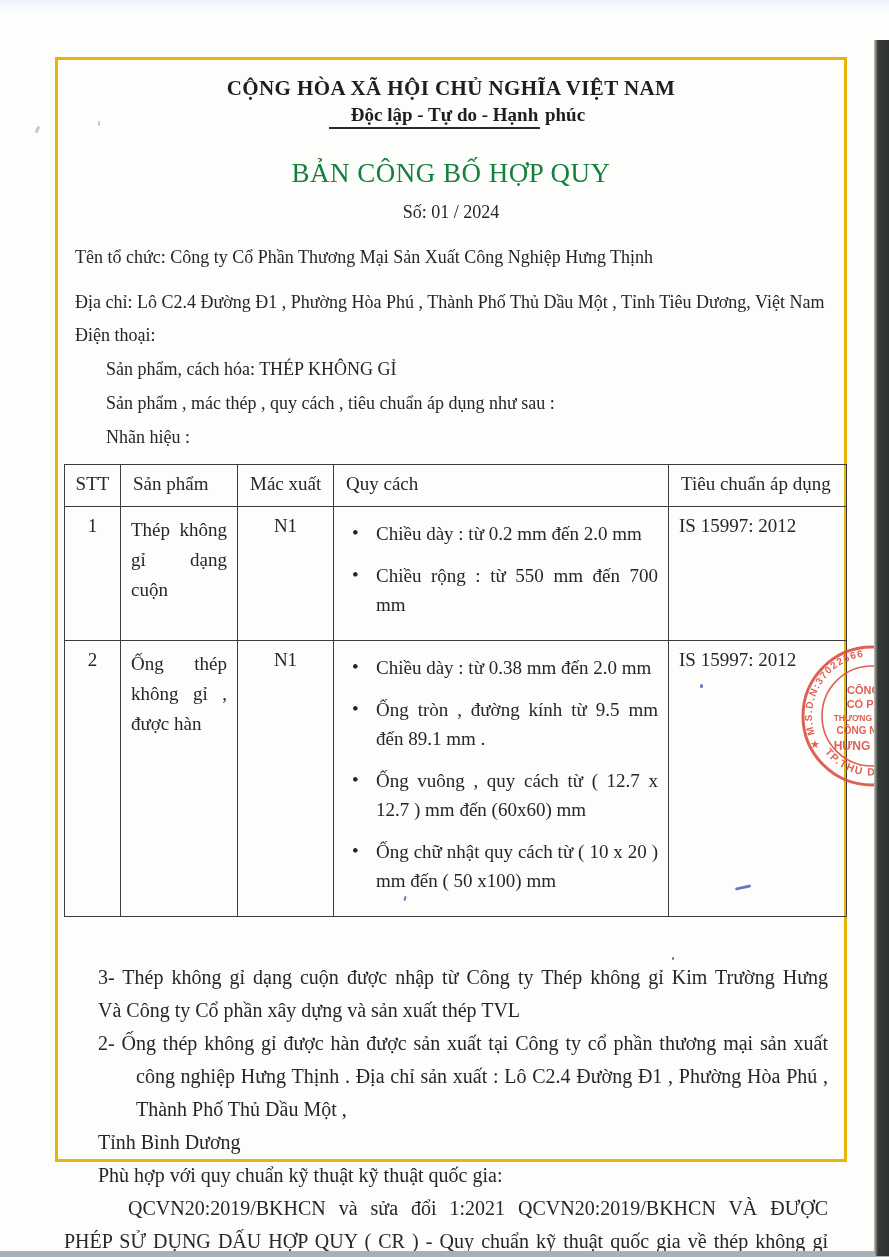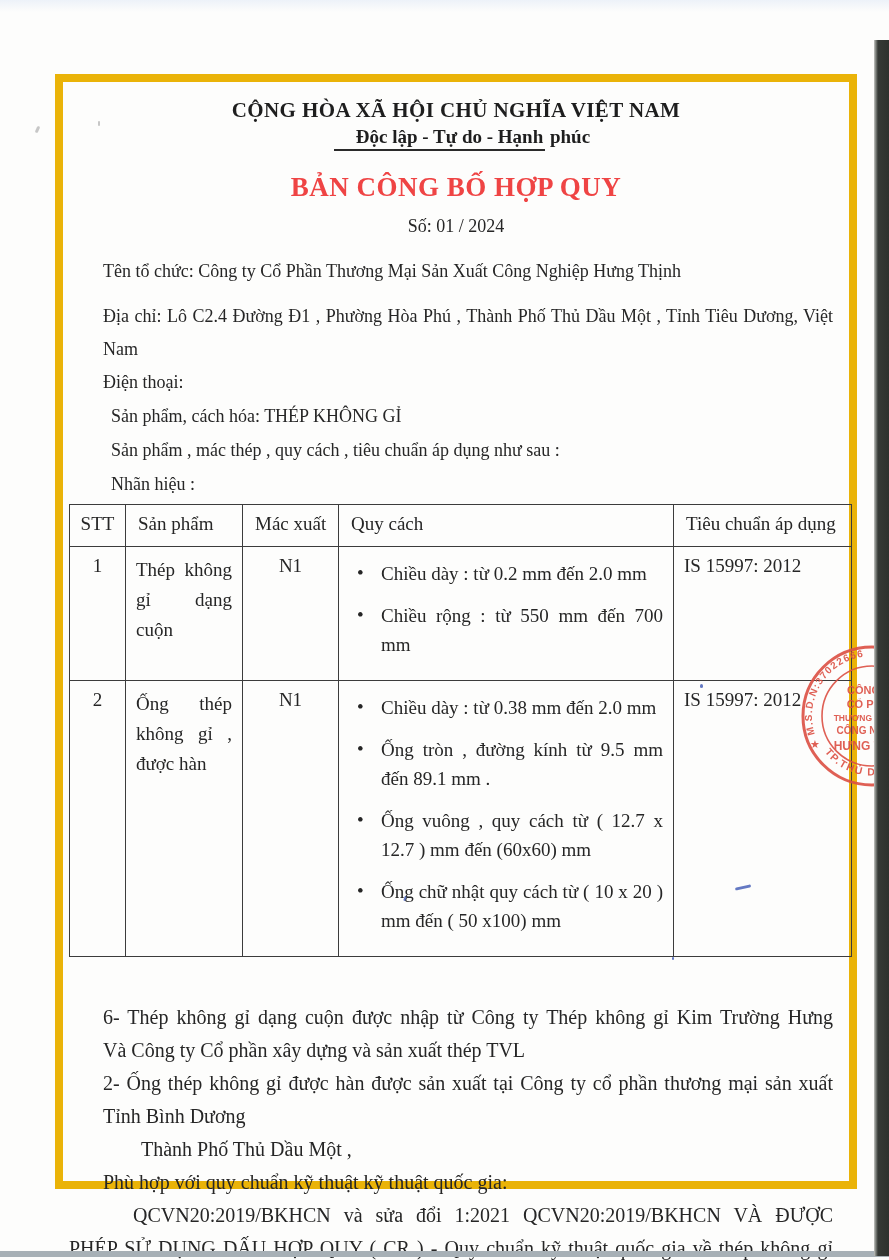--- a/index.html
+++ b/index.html
@@ -10,38 +10,38 @@
     color:#222;
   }
   .top-tint{position:absolute;left:0;top:0;width:100%;height:12px;
     background:linear-gradient(to bottom,#edf2f9,rgba(255,255,255,0));}
   
   .edge-strip{position:absolute;left:874px;top:40px;width:15px;height:1216px;
     background:linear-gradient(to right,#c8c8c6 0,#9b9e99 1px,#363a36 4px,#2e322e 100%);z-index:30;}
   .bottom-bar{position:absolute;left:0;top:1251px;width:889px;height:6px;background:#a7b0b6;z-index:25;}
 
   .border-box{
-    position:absolute;left:55px;top:74px;width:786px;height:1099px;
-    border:8px solid #eab308;background:transparent;z-index:5;
+    position:absolute;left:55px;top:57px;width:786px;height:1099px;
+    border:3px solid #eab308;background:transparent;z-index:5;
   }
   .inner{position:relative;width:100%;height:100%;}
 
   .c{text-align:center;}
   .republic{margin-top:16px;font-size:21px;font-weight:bold;letter-spacing:.4px;color:#1e1e1e;}
   .motto{margin-top:3px;font-size:19px;font-weight:bold;color:#1e1e1e;padding-left:12px;}
   .motto .ul{border-bottom:2.5px solid #2a2a2a;padding:0 2px 2px 22px;}
-  .doc-title{margin-top:24px;font-size:27px;font-weight:bold;letter-spacing:.5px;color:#ef4444;}
+  .doc-title{margin-top:32px;font-size:27px;font-weight:normal;letter-spacing:.5px;color:#15803d;}
   .doc-number{margin-top:7px;font-size:20px;}
 
   .body-text{font-size:18px;line-height:33px;color:#262626;}
-  .block-info{margin:12px 16px 0 40px;text-align:justify;}
+  .block-info{margin:12px 16px 0 17px;text-align:justify;}
   .block-info2{margin:1px 16px 0 48px;}
   .bold{font-weight:normal;}
 
-  table.spec{border-collapse:collapse;table-layout:fixed;margin:3px 0 0 6px;width:782px;padding-left:33px;}
+  table.spec{border-collapse:collapse;table-layout:fixed;margin:10px 0 0 6px;width:782px;padding-left:33px;}
   table.spec col.c1{width:56px;} table.spec col.c2{width:117px;}
   table.spec col.c3{width:96px;} table.spec col.c4{width:335px;}
   table.spec col.c5{width:178px;}
   table.spec td,table.spec th{
     border:1.5px solid #3c3c3c;vertical-align:top;
     font-size:19px;font-weight:normal;color:#262626;padding:8px 10px;
   }
   tr.h-row{height:42px;} tr.r1{height:96px;} tr.r2{height:230px;}
   th.stt,td.stt{text-align:center;padding-top:9px;}
   td.prod{text-align:justify;padding:10px 10px 0 12px;line-height:30px;}
@@ -132,25 +132,26 @@
                 <li>Ống vuông , quy cách từ ( 12.7 x 12.7 ) mm đến (60x60) mm</li>
                 <li>Ống chữ nhật quy cách từ ( 10 x 20 ) mm đến ( 50 x100) mm</li>
               </ul>
             </td>
             <td class="std">IS 15997: 2012</td>
           </tr>
         </tbody>
       </table>
 
       <div class="notes">
-        <div class="nline just">6-  Thép không gỉ dạng cuộn được nhập từ Công ty Thép không gỉ Kim Trường Hưng</div>
+        <div class="nline just">3-  Thép không gỉ dạng cuộn được nhập từ Công ty Thép không gỉ Kim Trường Hưng</div>
         <div class="nline">Và Công ty Cổ phần xây dựng và sản xuất thép TVL</div>
         <div class="nline just">2-  Ống thép không gỉ được hàn được sản xuất tại Công ty cổ phần thương mại sản xuất</div>
+        <div class="nline just indent">công nghiệp Hưng Thịnh . Địa chỉ sản xuất : Lô C2.4 Đường Đ1 , Phường Hòa Phú ,</div>
+        <div class="nline indent">Thành Phố Thủ Dầu Một ,</div>
         <div class="nline">Tỉnh Bình Dương</div>
-        <div class="nline indent">Thành Phố Thủ Dầu Một ,</div>
         <div class="nline">Phù hợp với quy chuẩn kỹ thuật kỹ thuật quốc gia:</div>
         <div class="nline just" style="margin-left:30px;">QCVN20:2019/BKHCN  và  sửa  đổi  1:2021  QCVN20:2019/BKHCN  VÀ  ĐƯỢC</div>
         <div class="nline just outdent">PHÉP SỬ DỤNG DẤU HỢP QUY ( CR ) -  Quy chuẩn kỹ thuật quốc gia về thép không gỉ</div>
       </div>
 
     </div>
   </div>
 
   <svg class="stamp" viewBox="0 0 170 170">
     <circle cx="85" cy="85" r="69" fill="none" stroke="#dc5044" stroke-width="3"></circle>

